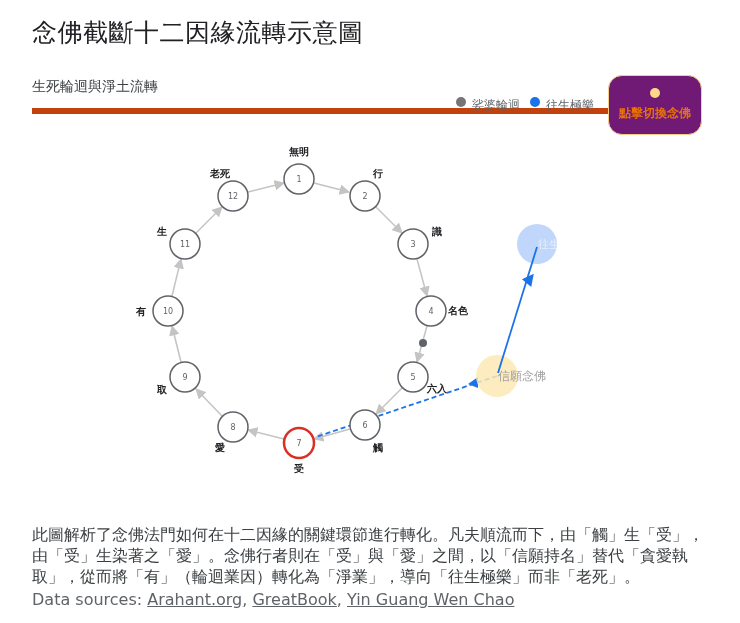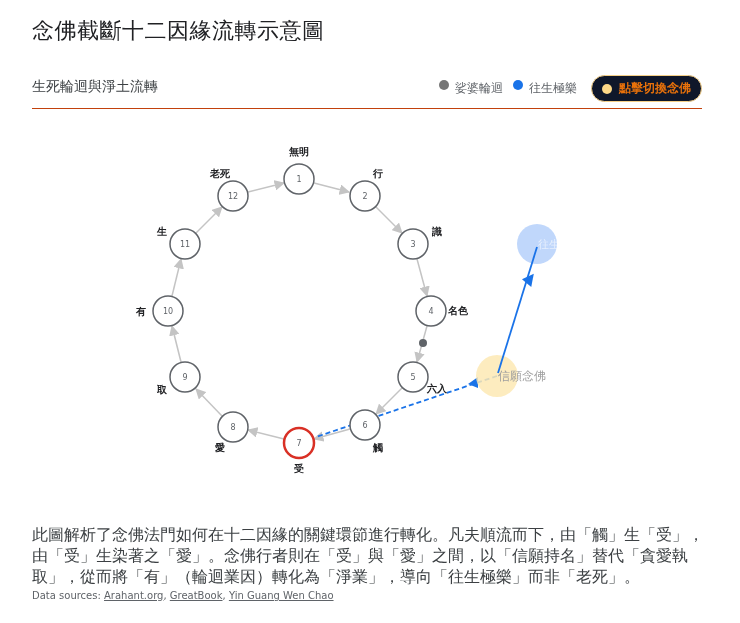--- a/index.html
+++ b/index.html
@@ -1,29 +1,29 @@
 <!DOCTYPE html>
 <html><head>
 <meta charset="utf-8">
 <style>
   html, body { margin:0; padding:0; background:#ffffff; }
   body { width:740px; height:623px; position:relative; overflow:hidden;
          font-family: "DejaVu Sans", "Liberation Sans", sans-serif; color:#202124; }
-  .title { position:absolute; left:32px; top:16px; font-size:22px; font-weight:400; color:#202124; letter-spacing:0.5px; }
-  .subheader { position:absolute; left:32px; top:70px; width:670px; height:38px; border-bottom:1px solid #c2410c; }
+  .title { position:absolute; left:32px; top:16px; font-size:25px; font-weight:400; color:#202124; letter-spacing:0.5px; }
+  .subheader { position:absolute; left:32px; top:70px; width:670px; height:38px; border-bottom:6px solid #c2410c; }
   .subtitle { position:absolute; left:0; top:8px; font-size:14px; color:#3c4043; }
   .legend { position:absolute; right:0; top:5px; display:flex; align-items:center; gap:10px; font-size:12px; color:#5f6368; }
   .legend-item { display:flex; align-items:flex-start; gap:6px; }
   .dot { width:10px; height:10px; border-radius:50%; display:inline-block; }
-  .toggle { display:flex; align-items:center; gap:7px; border:1px solid #f5cf87; border-radius:14px; padding:4px 10px; color:#e8710a; font-weight:bold; font-size:12px; background:#0f172a; cursor:pointer; margin-left:4px; }
+  .toggle { display:flex; align-items:center; gap:7px; border:1px solid #f5cf87; border-radius:14px; padding:12px 10px; color:#e8710a; font-weight:bold; font-size:12px; background:#701a75; cursor:pointer; margin-left:4px;flex-direction:column; }
   .diagram { position:absolute; left:0; top:110px; width:740px; height:400px; }
   .node-label { font-size:10px; font-weight:bold; fill:#202124; font-family:"DejaVu Sans", sans-serif; }
   .node-num { font-size:8px; fill:#5f6368; font-family:"DejaVu Sans", sans-serif; }
   .desc { position:absolute; left:32px; top:524px; width:676px; font-size:16px; line-height:21px; color:#3c4043; margin:0; }
-  .sources { position:absolute; left:32px; top:590px; font-size:10px; color:#5f6368; }
+  .sources { position:absolute; left:32px; top:590px; font-size:16px; color:#5f6368; }
   .sources a { color:#5f6368; text-decoration:underline; }
 </style>
 </head>
 <body>
 
 <div class="title">念佛截斷十二因緣流轉示意圖</div>
 
 <div class="subheader">
   <div class="subtitle">生死輪迴與淨土流轉</div>
   <div class="legend">

